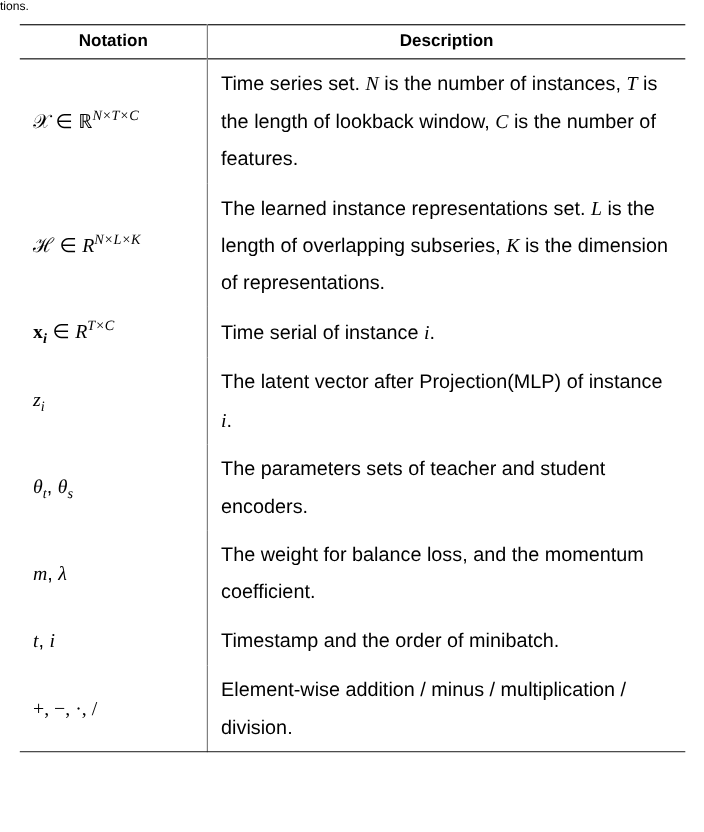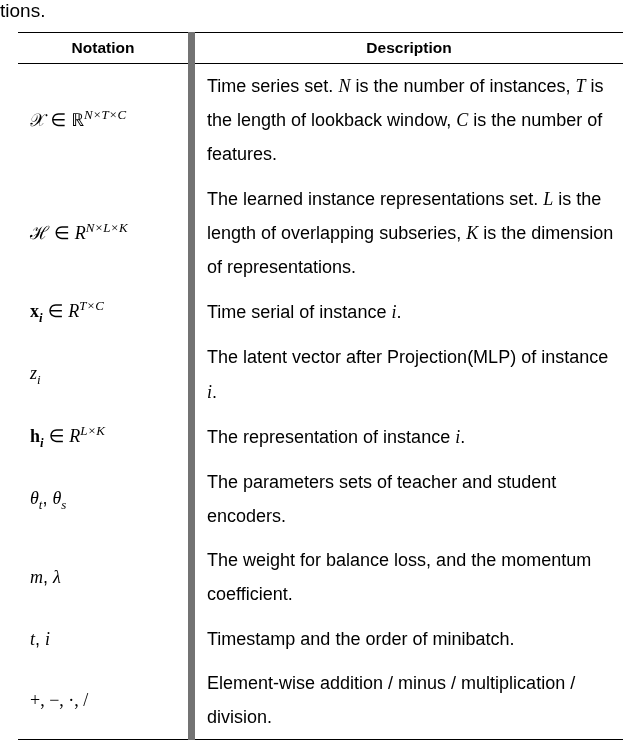--- a/index.html
+++ b/index.html
@@ -6,21 +6,21 @@
     margin: 0;
     padding: 0;
     font-family: Arial, Helvetica, sans-serif;
     font-size: 15px;
     color: #000;
     background: #fff;
     width: 640px;
   }
   .fragment {
     padding: 0 18px 10px 0;
-    font-size: 19px;
+    font-size: 11px;
   }
   .tbl {
     border-collapse: collapse;
     width: 605px;
     margin-left: 18px;
   }
   .tbl th {
     font-weight: bold;
     padding: 6px 8px;
     text-align: center;
@@ -36,21 +36,21 @@
     width: 150px;
     text-align: left;
     white-space: nowrap;
   }
   .desc-col {
     text-align: left;
   }
   .top-rule { border-top: 1.4px solid #000; }
   .mid-rule { border-top: 1px solid #000; }
   .bot-rule td { border-bottom: 1.4px solid #000; }
-  .col-sep { border-right: 7px solid #737373; }
+  .col-sep { border-right: 1px solid #737373; }
 
   
   .mi { font-family: "Cambria Math","Times New Roman",serif; font-style: italic; }
   .mc { font-family: "Cambria Math","Times New Roman",serif; font-style: normal; } 
   .mb { font-family: "Cambria Math","Times New Roman",serif; font-weight: bold; font-style: normal; }
   .mr { font-family: "Cambria Math","Times New Roman",serif; font-style: normal; }
   .sup { font-size: 0.72em; vertical-align: super; font-style: italic; font-family:"Cambria Math","Times New Roman",serif;}
   .sub { font-size: 0.72em; vertical-align: sub; font-style: italic; font-family:"Cambria Math","Times New Roman",serif;}
   .bb  { font-family: "Cambria Math","Times New Roman",serif; }
 </style>
@@ -77,24 +77,20 @@
       </tr>
       <tr>
         <td class="notation-col col-sep"><span class="mb">x</span><span class="sub"><b>i</b></span> <span class="mr">∈</span> <span class="mi">R</span><span class="sup">T×C</span></td>
         <td class="desc-col">Time serial of instance <span class="mi">i</span>.</td>
       </tr>
       <tr>
         <td class="notation-col col-sep"><span class="mi">z</span><span class="sub">i</span></td>
         <td class="desc-col">The latent vector after Projection(MLP) of instance <span class="mi">i</span>.</td>
       </tr>
       <tr>
-        <td class="notation-col col-sep"><span class="mb">h</span><span class="sub"><b>i</b></span> <span class="mr">∈</span> <span class="mi">R</span><span class="sup">L×K</span></td>
-        <td class="desc-col">The representation of instance <span class="mi">i</span>.</td>
-      </tr>
-      <tr>
         <td class="notation-col col-sep"><span class="mi">θ</span><span class="sub">t</span>, <span class="mi">θ</span><span class="sub">s</span></td>
         <td class="desc-col">The parameters sets of teacher and student encoders.</td>
       </tr>
       <tr>
         <td class="notation-col col-sep"><span class="mi">m</span>, <span class="mi">λ</span></td>
         <td class="desc-col">The weight for balance loss, and the momentum coefficient.</td>
       </tr>
       <tr>
         <td class="notation-col col-sep"><span class="mi">t</span>, <span class="mi">i</span></td>
         <td class="desc-col">Timestamp and the order of minibatch.</td>

